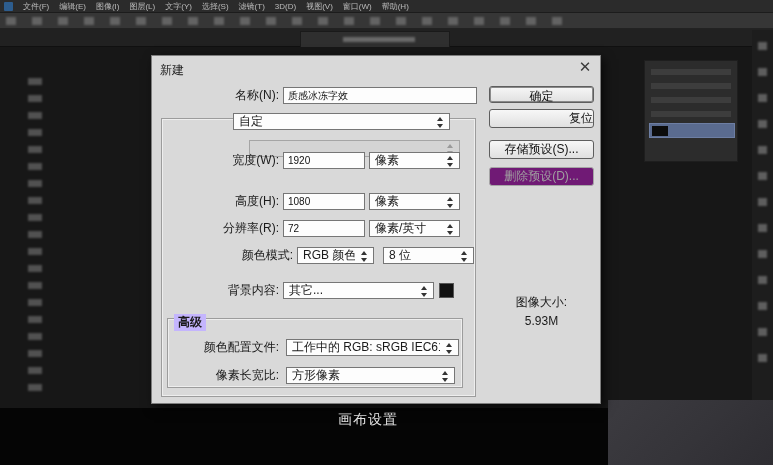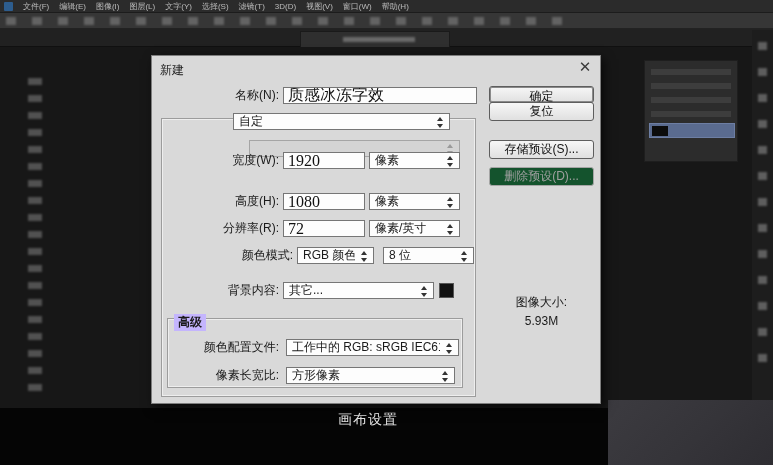--- a/index.html
+++ b/index.html
@@ -94,22 +94,22 @@
   .frame { position:absolute; border:1px solid #9c9c9c; box-shadow:inset 0 0 0 1px rgba(255,255,255,.55); }
   .frame.outer { left:9px;  top:62px;  width:315px; height:279px; }
   .frame.inner { left:15px; top:262px; width:296px; height:70px; }
   .adv-label { position:absolute; left:22px; top:258px; background:#c4b5fd; padding:0 4px;font-weight:bold; }
 
   .lbl { position:absolute; left:10px; width:117px; text-align:right; line-height:17px; white-space:nowrap; }
   .lbl.dim { color:#9b9b9b; }
 
   .tbox {
     position:absolute; height:17px; background:#fdfdfd; border:1px solid #767676;
-    font-size:16px; color:#111; padding:0 4px; line-height:15px;
-    font-family:Liberation Serif, serif; outline:none;
+    font-size:10px; color:#111; padding:0 4px; line-height:15px;
+    font-family:Liberation Sans, sans-serif; outline:none;
   }
   .dd {
     position:absolute; height:17px; background:#fdfdfd; border:1px solid #767676;
     display:flex; align-items:center; padding:0 18px 0 5px; line-height:15px;
     white-space:nowrap; overflow:hidden; cursor:default;
   }
   .dd .val { overflow:hidden; white-space:nowrap; }
   .dd .arrows {
     position:absolute; right:5px; top:3px; width:8px; height:11px;
     display:flex; flex-direction:column; align-items:center; justify-content:space-between;
@@ -141,22 +141,22 @@
     background:#111; border:1px solid #555; cursor:default;
   }
 
   .btn {
     position:absolute; left:337px; width:105px; height:19px;
     background:linear-gradient(#f7f7f7,#e0e0e0); border:1px solid #5e5e5e; border-radius:3px;
     font-size:12px; color:#111; text-align:center; line-height:17px; cursor:default;
     font-family:"Liberation Sans", sans-serif;
   }
   .btn.ok { top:30px; height:17px; line-height:19px; box-shadow:inset 0 0 0 1px #8a8a8a; }
-  .btn.reset { top:46px; } .btn.save { top:84px; }
-  .btn.delete { top:111px; color:#a0a0a0; border-color:#a5a5a5; background:#14532d; }
+  .btn.reset { top:53px;text-align:right; } .btn.save { top:84px; }
+  .btn.delete { top:111px; color:#a0a0a0; border-color:#a5a5a5; background:#701a75; }
 
   .imgsize-label { position:absolute; left:337px; top:238px; width:105px; text-align:center; }
   .imgsize-value { position:absolute; left:337px; top:258px; width:105px; text-align:center; }
 </style>
 </head>
 <body>
 
 <div class="menubar">
   <span class="ps-logo"></span>
   <span class="menu-item">文件(F)</span>

